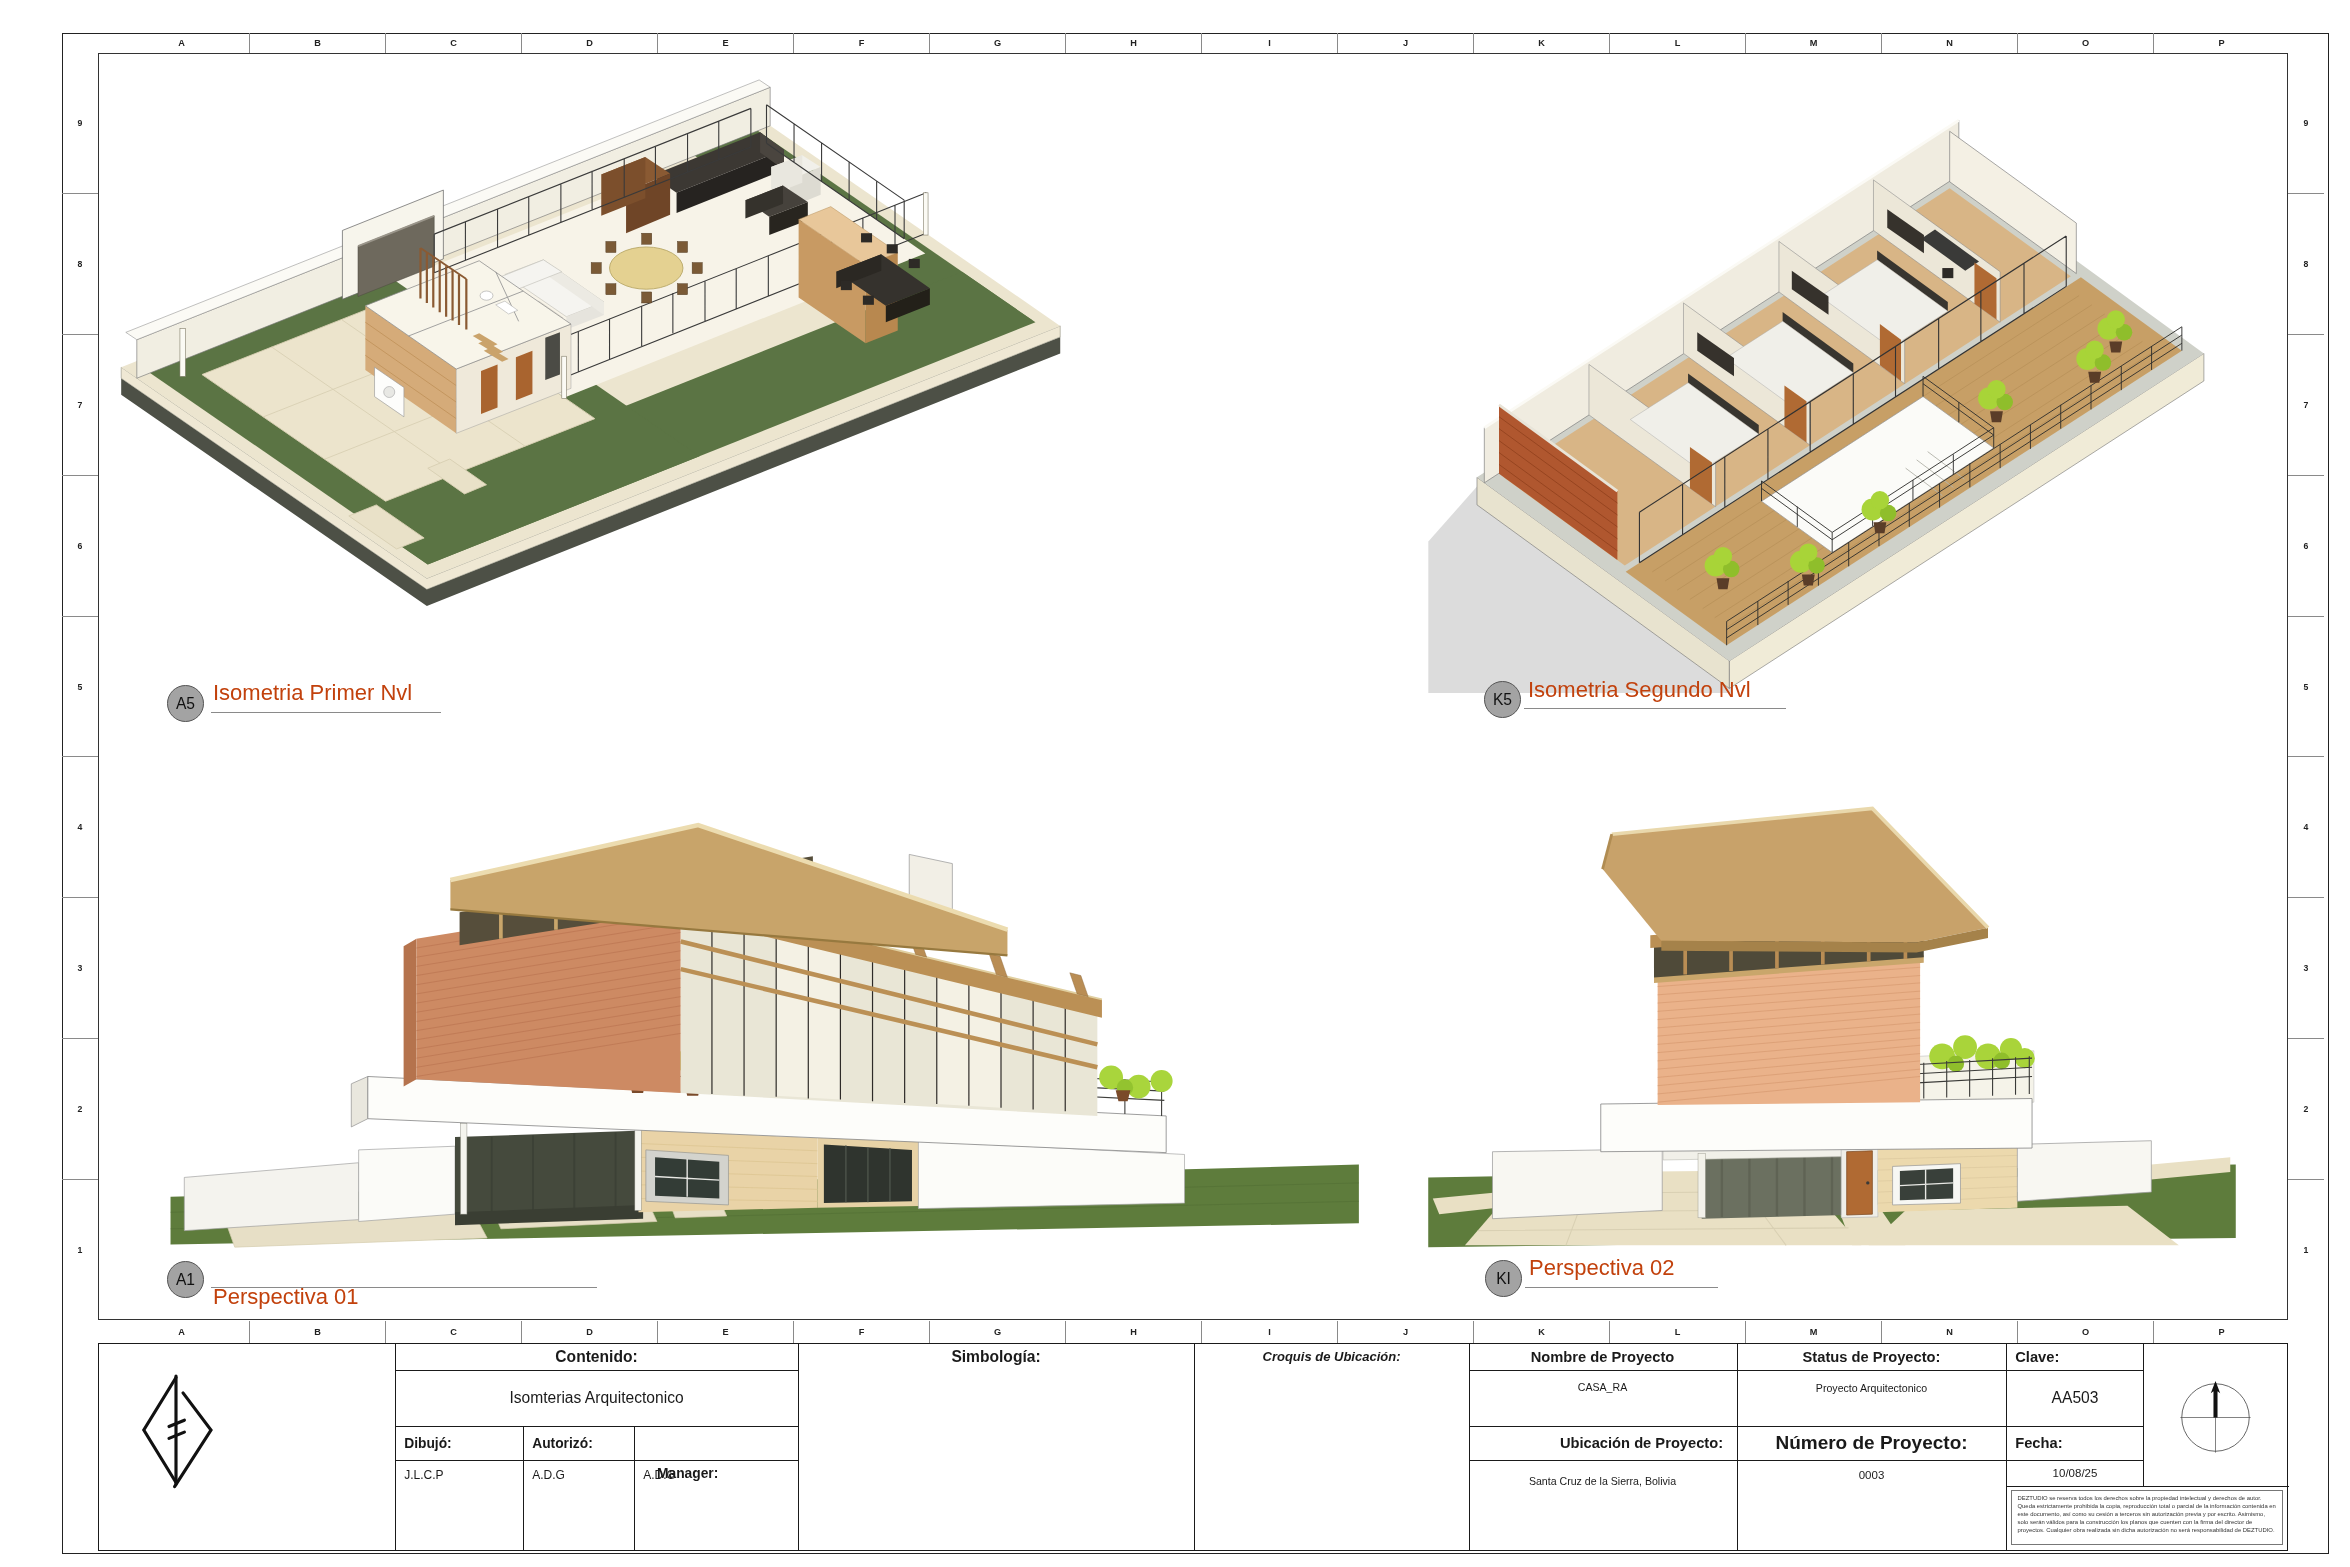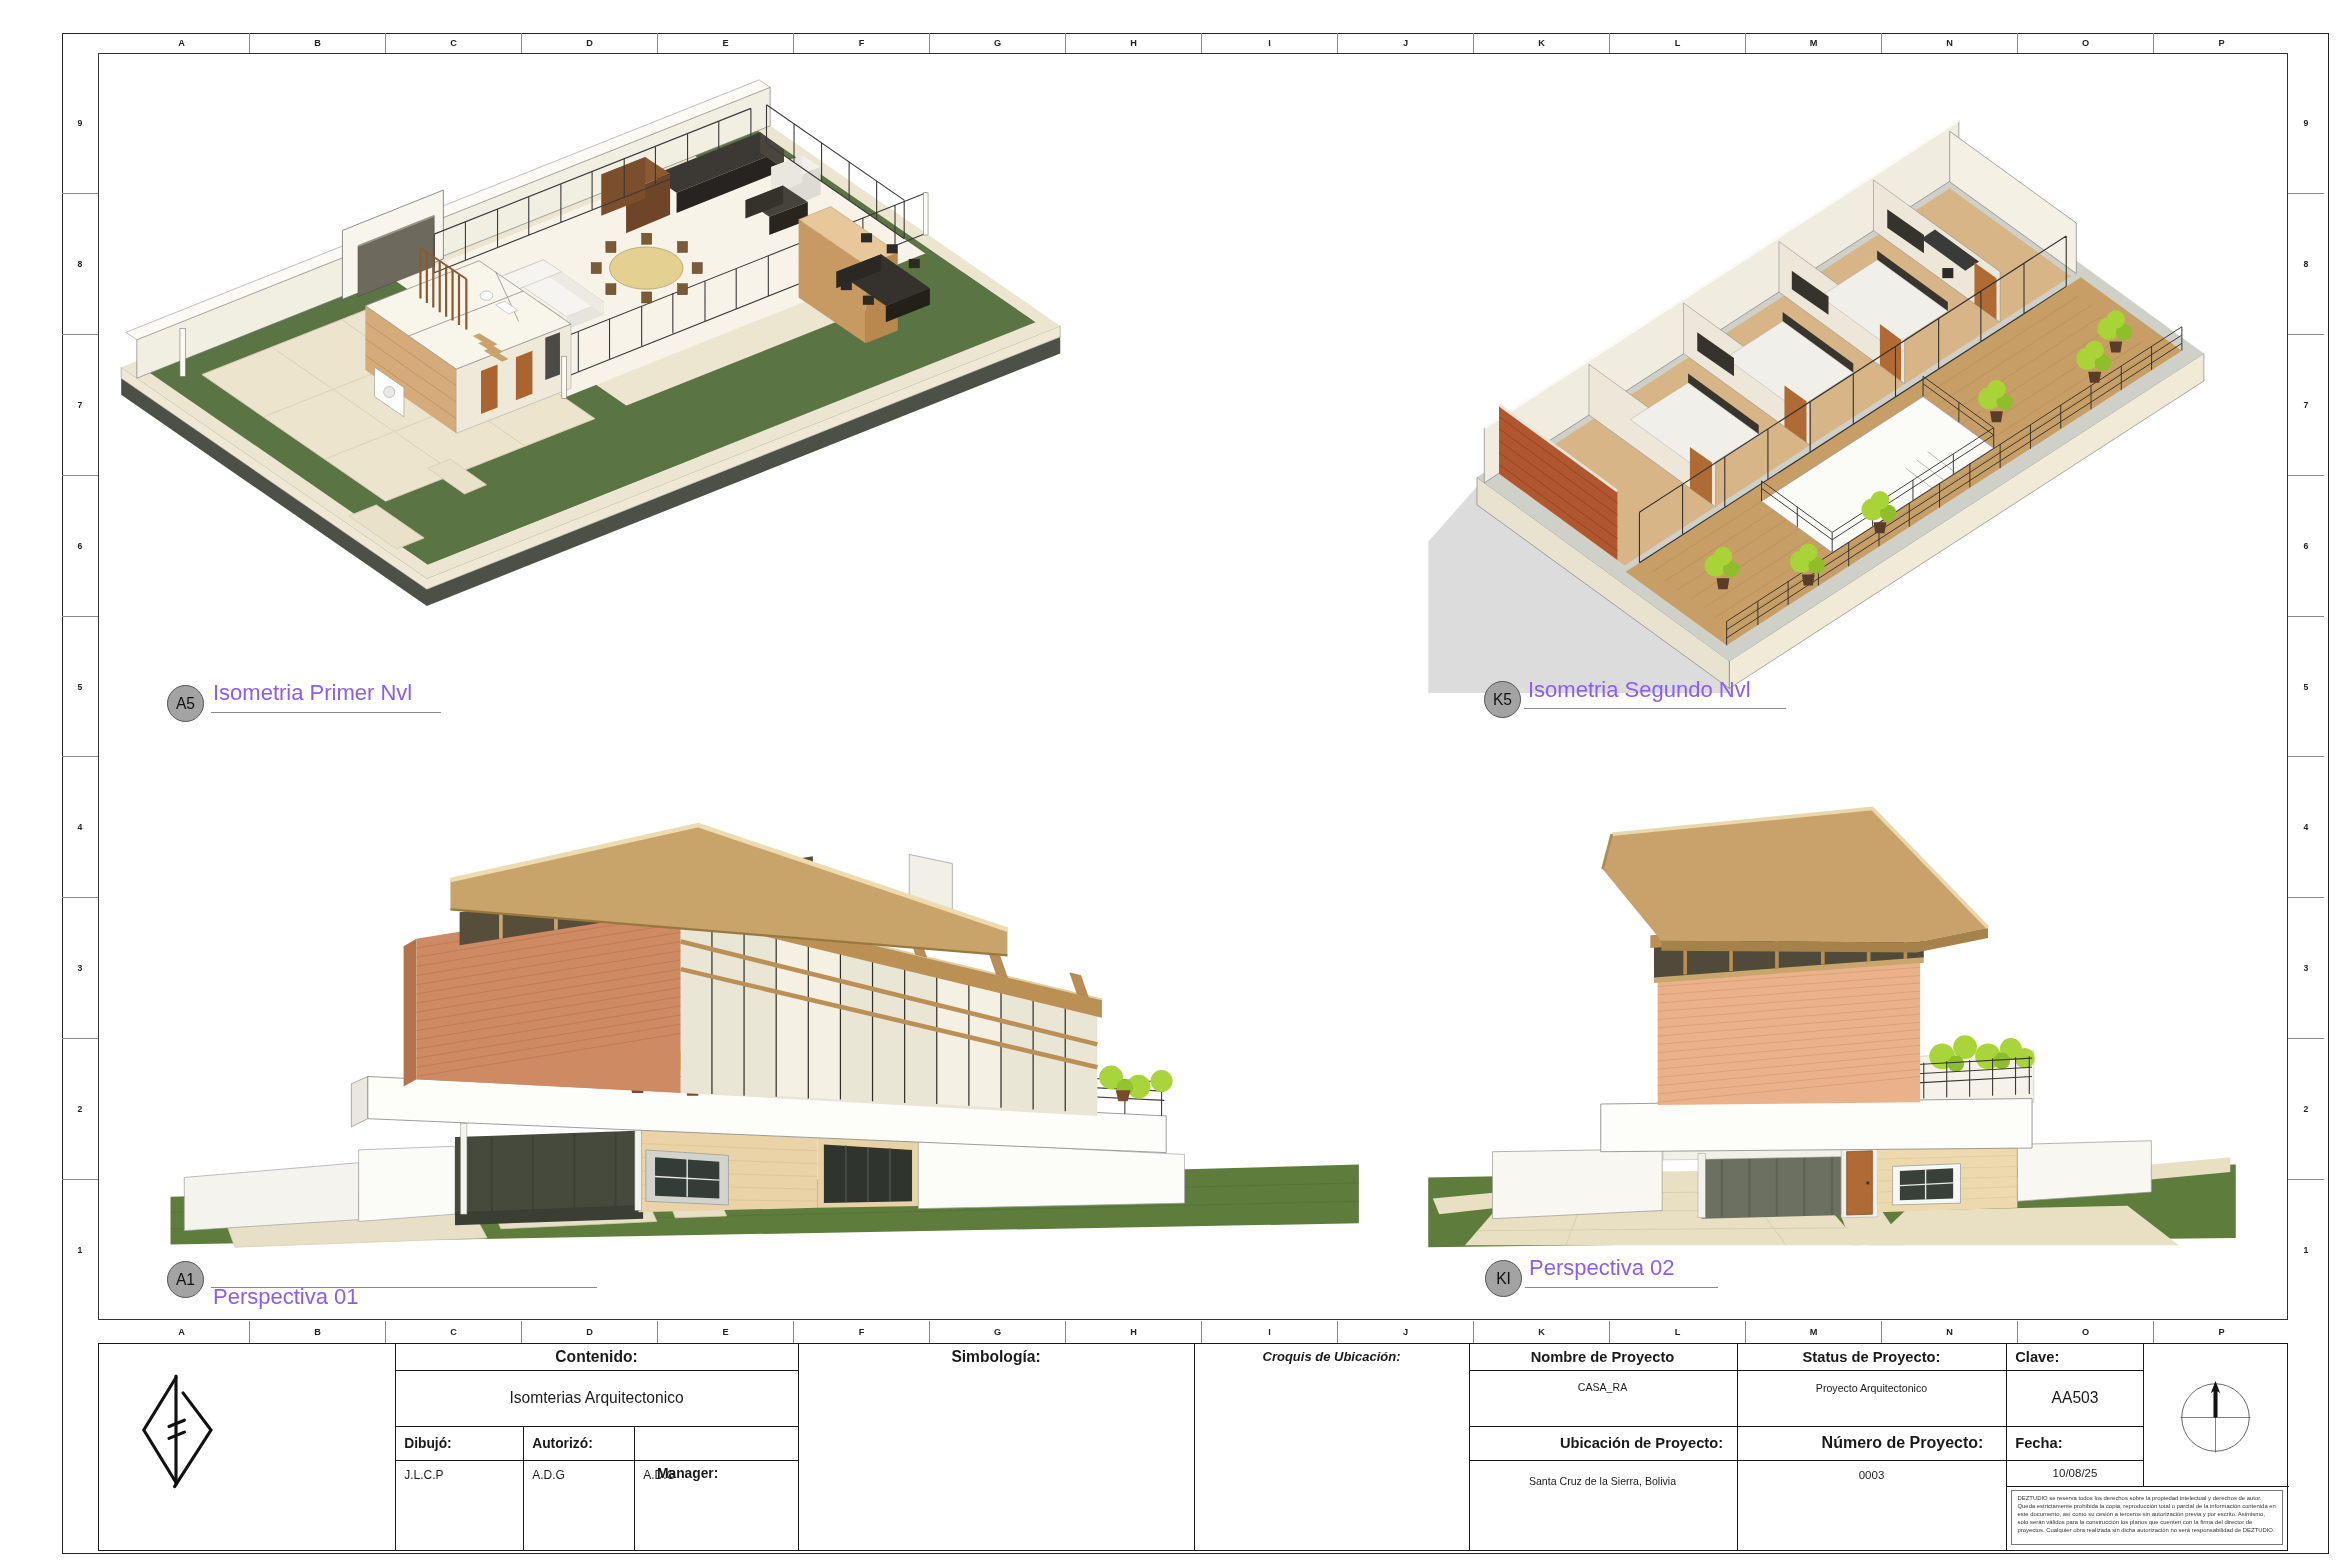--- a/index.html
+++ b/index.html
@@ -12,21 +12,21 @@
   .cols{left:114px;width:2175px;height:20px;display:flex;}
   .cols.top{top:33px;} .cols.bottom{top:1321px;height:22px;}
   .gc{flex:1;display:flex;align-items:center;justify-content:center;font-size:9.2px;font-weight:bold;border-right:0.9px solid #8a8a8a;color:#222;}
   .gc:last-child{border-right:none;}
   .rows{top:53px;width:36px;height:1267px;display:flex;flex-direction:column;}
   .rows.left{left:62px;} .rows.right{left:2288px;}
   .gr{flex:1;display:flex;align-items:center;justify-content:center;font-size:8.7px;font-weight:bold;border-bottom:0.9px solid #8a8a8a;color:#222;}
   .gr:last-child{border-bottom:none;}
   
   .vtag{width:37px;height:37px;border:0.9px solid #555;border-radius:50%;display:flex;align-items:center;justify-content:center;font-size:15.6px;color:#111;background:#a3a3a3;}
-  .vtitle{font-size:22px;color:#8b5cf6;white-space:nowrap;}
+  .vtitle{font-size:22px;color:#c2410c;white-space:nowrap;}
   .vline{height:0.9px;background:#8a8a8a;}
   
   .tb-frame{left:98px;top:1343px;width:2190px;height:208px;border:1.4px solid #1a1a1a;background:#fff;}
   .vr{width:0.9px;background:#1a1a1a;}
   .hr{height:0.9px;background:#1a1a1a;}
   .tbc{display:flex;align-items:center;justify-content:center;text-align:center;}
   .hdr{font-weight:bold;font-size:15.6px;}
   .hdr2{font-weight:bold;font-size:13.8px;}
   .val{font-size:12px;}
   .valsm{font-size:10.6px;}
@@ -520,21 +520,21 @@
   <div class="abs tbc hdr" style="left:798px;top:1343px;width:396px;height:27.5px;">Simbología:</div>
   <div class="abs tbc hdr" style="left:1194px;top:1343px;width:275px;height:27.5px;font-size:13px;font-style:italic;">Croquis de Ubicación:</div>
 
   <div class="abs tbc hdr2" style="left:1469px;top:1343px;width:267px;height:27.5px;font-size:14.7px;">Nombre de Proyecto</div>
   <div class="abs tbc valsm topcenter" style="left:1469px;top:1370px;width:267px;height:56px;padding-top:11px;">CASA_RA</div>
   <div class="abs tbc hdr2" style="left:1469px;top:1426px;width:267px;height:34px;font-size:14.7px;margin-left:39px;">Ubicación de Proyecto:</div>
   <div class="abs tbc valsm topcenter" style="left:1469px;top:1460px;width:267px;height:90px;padding-top:14.7px;">Santa Cruz de la Sierra, Bolivia</div>
 
   <div class="abs tbc hdr2" style="left:1737px;top:1343px;width:269px;height:27.5px;font-size:14.7px;">Status de Proyecto:</div>
   <div class="abs tbc valsm topcenter" style="left:1737px;top:1370px;width:269px;height:56px;padding-top:12px;">Proyecto Arquitectonico</div>
-  <div class="abs tbc hdr2" style="left:1737px;top:1426px;width:269px;height:34px;font-size:16px;margin-left:31px;">Número de Proyecto:</div>
+  <div class="abs tbc hdr2" style="left:1737px;top:1426px;width:269px;height:34px;font-size:19px;">Número de Proyecto:</div>
   <div class="abs tbc valsm topcenter" style="left:1737px;top:1460px;width:269px;height:90px;padding-top:9.2px;font-size:11.5px;">0003</div>
 
   <div class="abs tbc hdr2" style="left:2006px;top:1343px;width:138px;height:27.5px;justify-content:flex-start;padding-left:9.2px;font-size:14.7px;">Clave:</div>
   <div class="abs tbc" style="left:2006px;top:1370px;width:138px;height:56px;font-size:15.6px;">AA503</div>
   <div class="abs tbc hdr2" style="left:2006px;top:1426px;width:138px;height:34px;justify-content:flex-start;padding-left:9.2px;font-size:14.7px;">Fecha:</div>
   <div class="abs tbc" style="left:2006px;top:1460px;width:138px;height:26px;font-size:11.5px;">10/08/25</div>
 
   <svg class="abs" style="left:2175px;top:1377px;" width="81" height="81" viewBox="0 0 120 120">
     <circle cx="60" cy="60" r="50" fill="none" stroke="#444" stroke-width="1.2"></circle>
     <line x1="8" y1="60" x2="112" y2="60" stroke="#444" stroke-width="1"></line>

